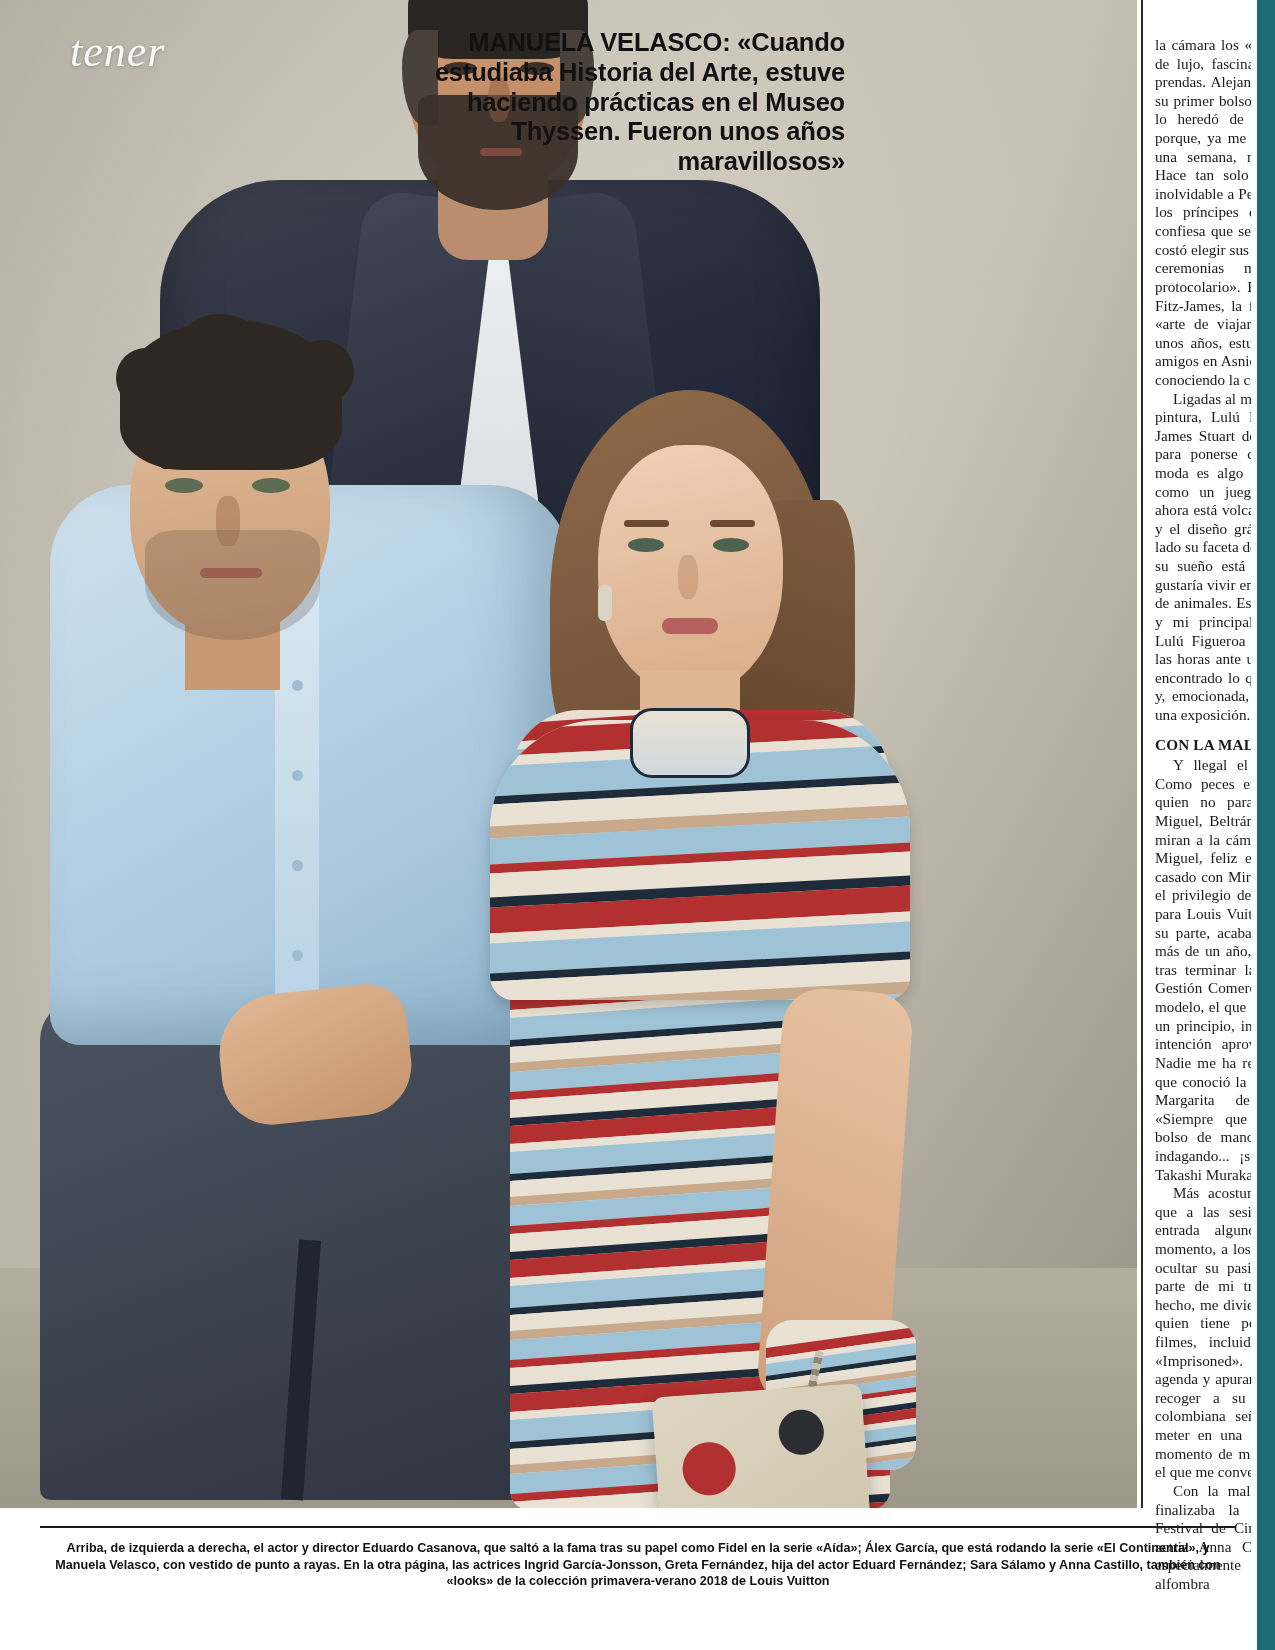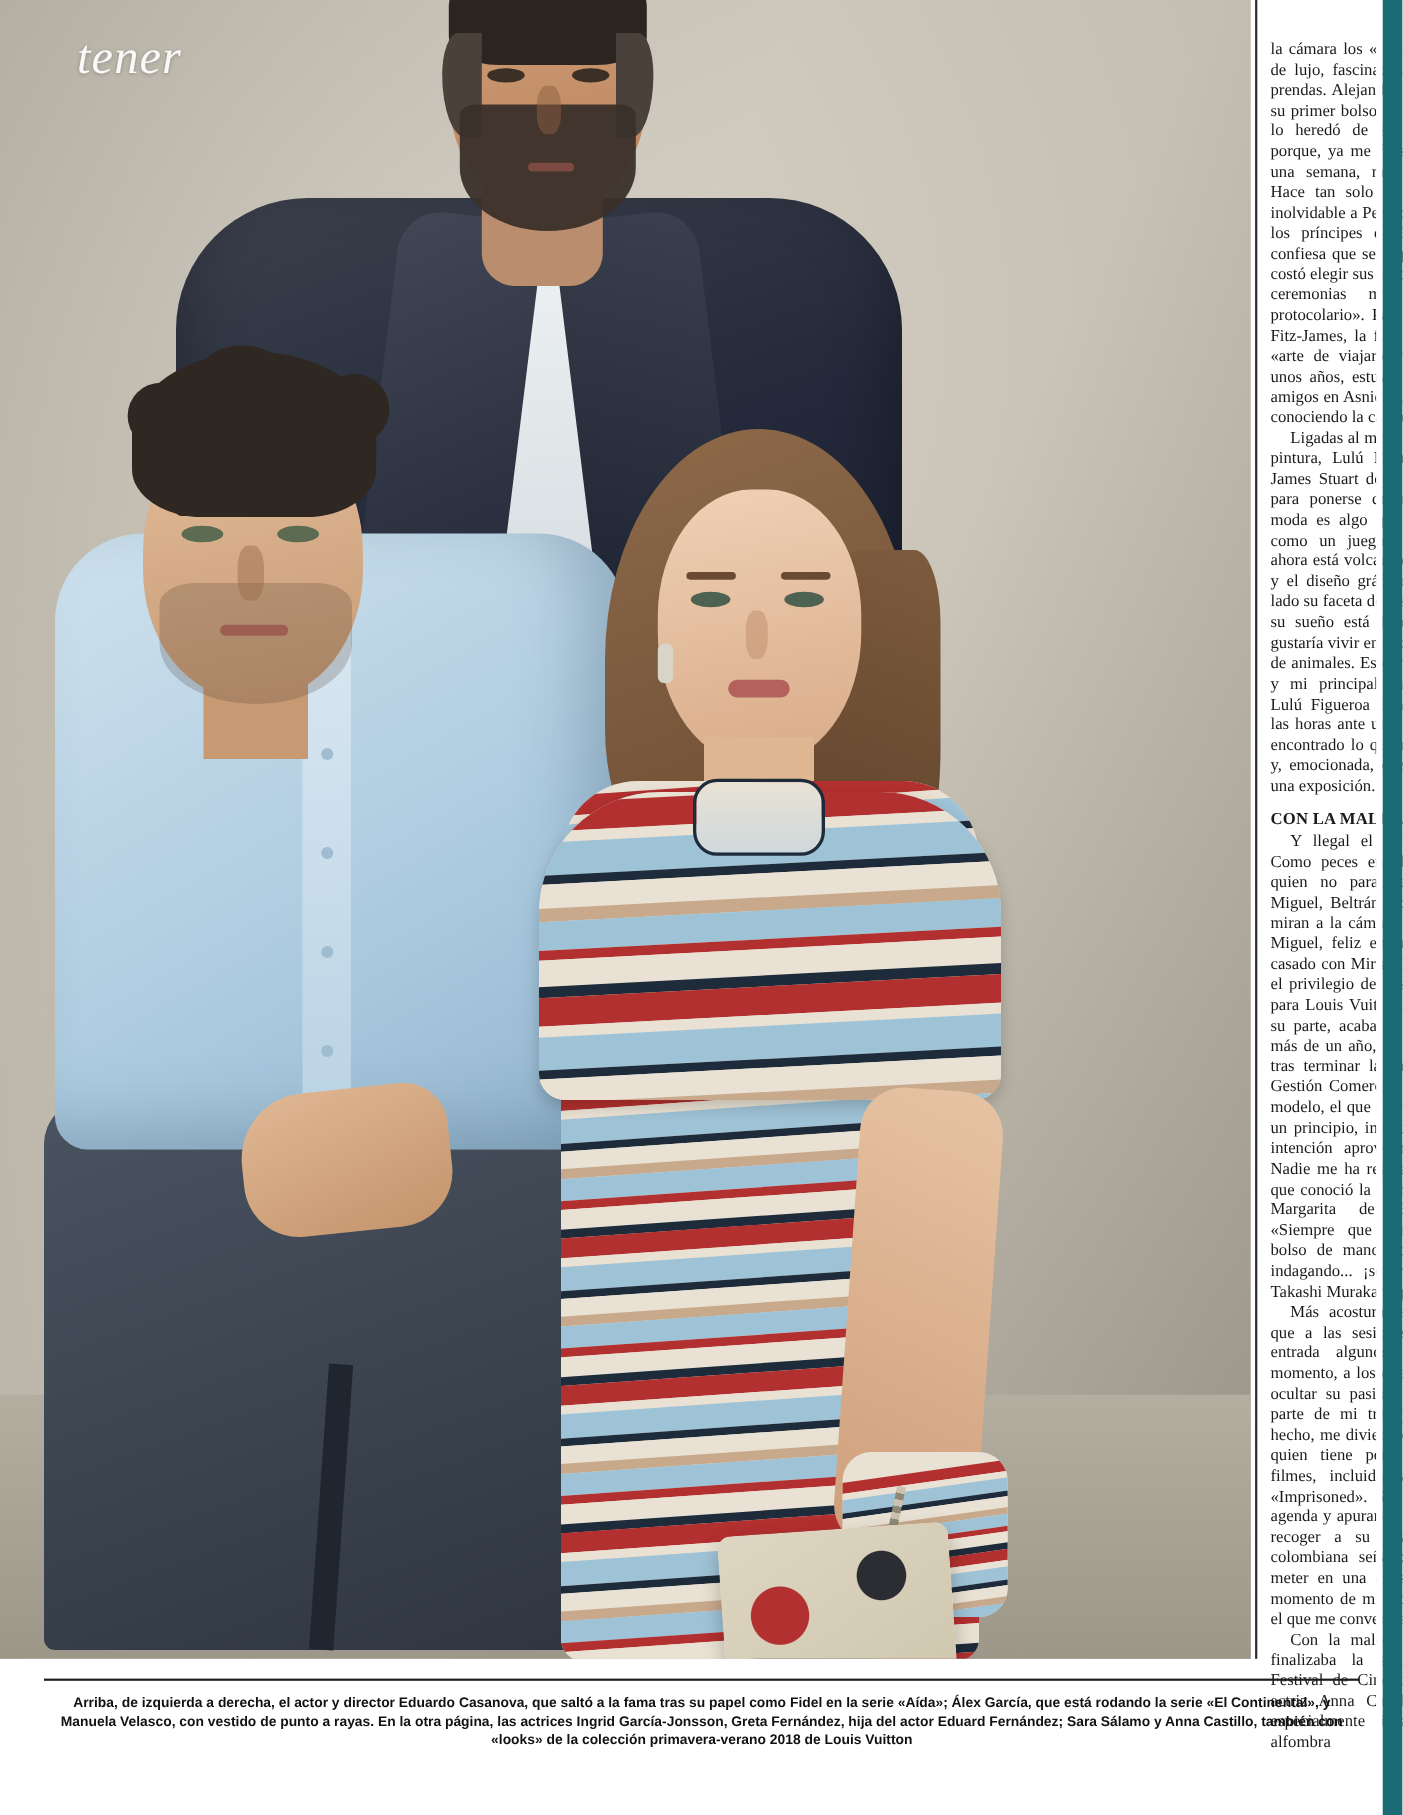--- a/index.html
+++ b/index.html
@@ -474,20 +474,21 @@
           <div class="stripe" style="top: 156px; height: 6px; background: rgb(29, 43, 58); transform: rotate(-8deg);"></div>
           <div class="stripe" style="top: 162px; height: 10px; background: rgb(178, 48, 47); transform: rotate(-8deg);"></div>
           <div class="stripe" style="top: 172px; height: 6px; background: rgb(233, 226, 212); transform: rotate(-8deg);"></div>
           <div class="stripe" style="top: 178px; height: 12px; background: rgb(159, 195, 214); transform: rotate(-8deg);"></div>
         </div>
       <div class="w-chain"></div>
       <div class="w-bag"></div>
     </div>
 
     <div class="moda">tener</div>
+    <div class="pullquote">MANUELA VELASCO: «Cuando estudiaba Historia del Arte, estuve haciendo prácticas en el Museo Thyssen. Fueron unos años maravillosos»</div>
   </div>
 
   <div class="rule-v"></div>
 
   <div class="col">
     <p>la cámara los «invitados» a este universo de lujo, fascinados con cada una de las prendas. Alejandra de Rojas recuerda que su primer bolso de viaje era de la firma y lo heredó de su madre. «Era curioso porque, ya me fuese un fin de semana o una semana, me cabía siempre todo». Hace tan solo un mes, hacía un viaje inolvidable a Perú para asistir a la boda de los príncipes de Hannover, en la que confiesa que se lo pasó muy bien y no le costó elegir sus «looks». «Para las bodas o ceremonias mi estilo es bastante protocolario». Para su gran amiga María Fitz-James, la firma francesa significa el «arte de viajar» y recordaba que, hace unos años, estuvo con Alejandra y otros amigos en Asnières, a las afueras de París, conociendo la casa de la familia Vuitton.</p>
     <p class="indent">Ligadas al mundo del arte, la moda y la pintura, Lulú Figueroa y Brianda Fitz-James Stuart dejan su timidez a un lado para ponerse delante del objetivo. «La moda es algo que te tiene que divertir, como un juego», cuenta Brianda, que ahora está volcada en la pintura, el dibujo y el diseño gráfico, aunque sin dejar de lado su faceta de diseñadora. Sin embargo, su sueño está lejos de los focos: «Me gustaría vivir en el campo y tener millones de animales. Es donde realmente soy feliz y mi principal fuente de inspiración». Lulú Figueroa también es feliz pasando las horas ante un lienzo. En la pintura ha encontrado lo que realmente le hace feliz y, emocionada, cuenta que este año hará una exposición.</p>
     <p class="subhead">CON LA MALETA EN LA MANO</p>
     <p class="indent">Y llegal el turno de los modelos... Como peces en el agua, Lucía Rivera, quien no para de trabajar; Javier de Miguel, Beltrán Lozano y Eugenia Silva miran a la cámara y enamoran. Javier de Miguel, feliz en sus primeros meses de casado con Mirian Pérez, cuenta que tuvo el privilegio de desfilar en dos ocasiones para Louis Vuitton, en París. Beltrán, por su parte, acaba de comenzar, hace poco más de un año, en el mundo de la moda, tras terminar la carrera de Marketing y Gestión Comercial. «En mi trabajo como modelo, el que sea primo de Felipe VI, en un principio, impacta, pero nunca fue mi intención aprovecharme de esas cosas. Nadie me ha regalado nada». Y recuerda que conoció la firma por su abuela María Margarita de Borbón-Dos Sicilias. «Siempre que viajábamos, llevaba un bolso de mano con unas cerezas, que, indagando... ¡se trata de un diseño de Takashi Murakami para la firma!».</p>
     <p class="indent">Más acostumbrados al set de rodaje que a las sesiones de fotos, hacen su entrada algunos de los actores del momento, a los que se les hace imposible ocultar su pasión por la moda. «Forma parte de mi trabajo y no la sufro, de hecho, me divierte», afirma Juana Acosta, quien tiene pendiente de estreno tres filmes, incluida la película americana «Imprisoned». Sin un hueco libre en su agenda y apurando el tiempo antes de ir a recoger a su hija al cole, la actriz colombiana señala: «Si yo tuviera que meter en una cápsula del tiempo algún momento de mi vida, sería el instante en el que me convertí en madre».</p>

